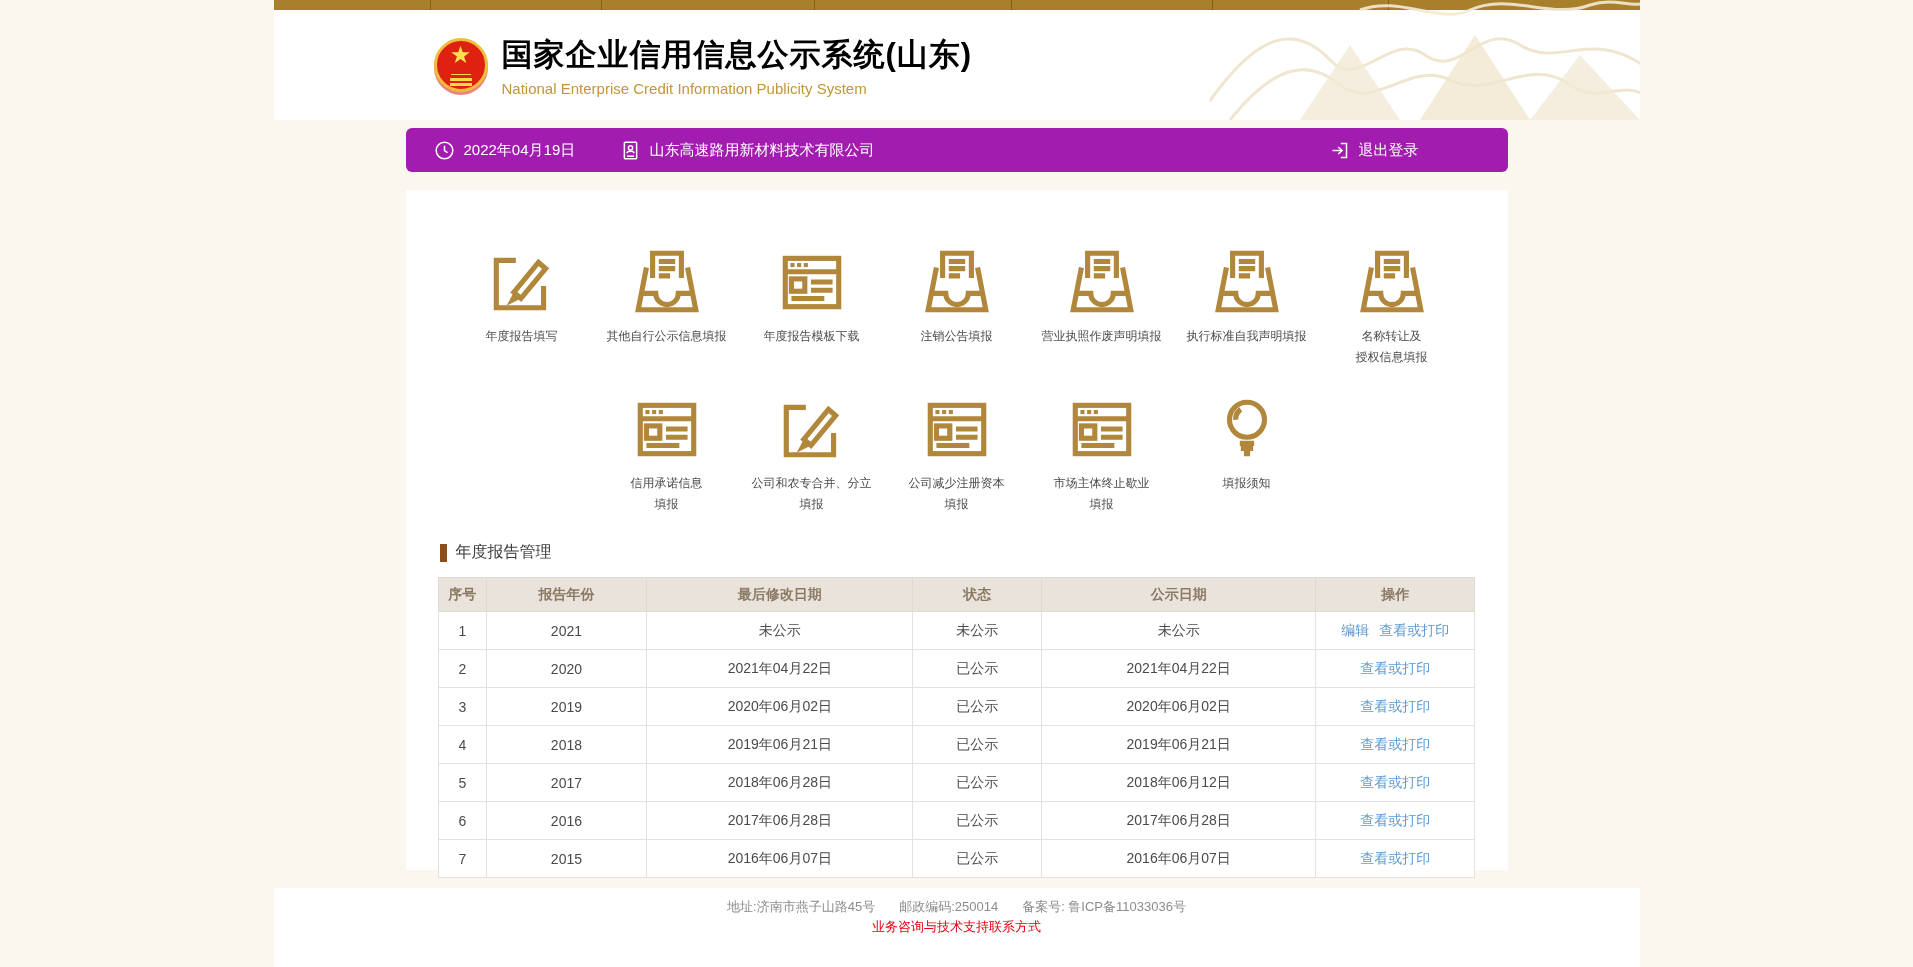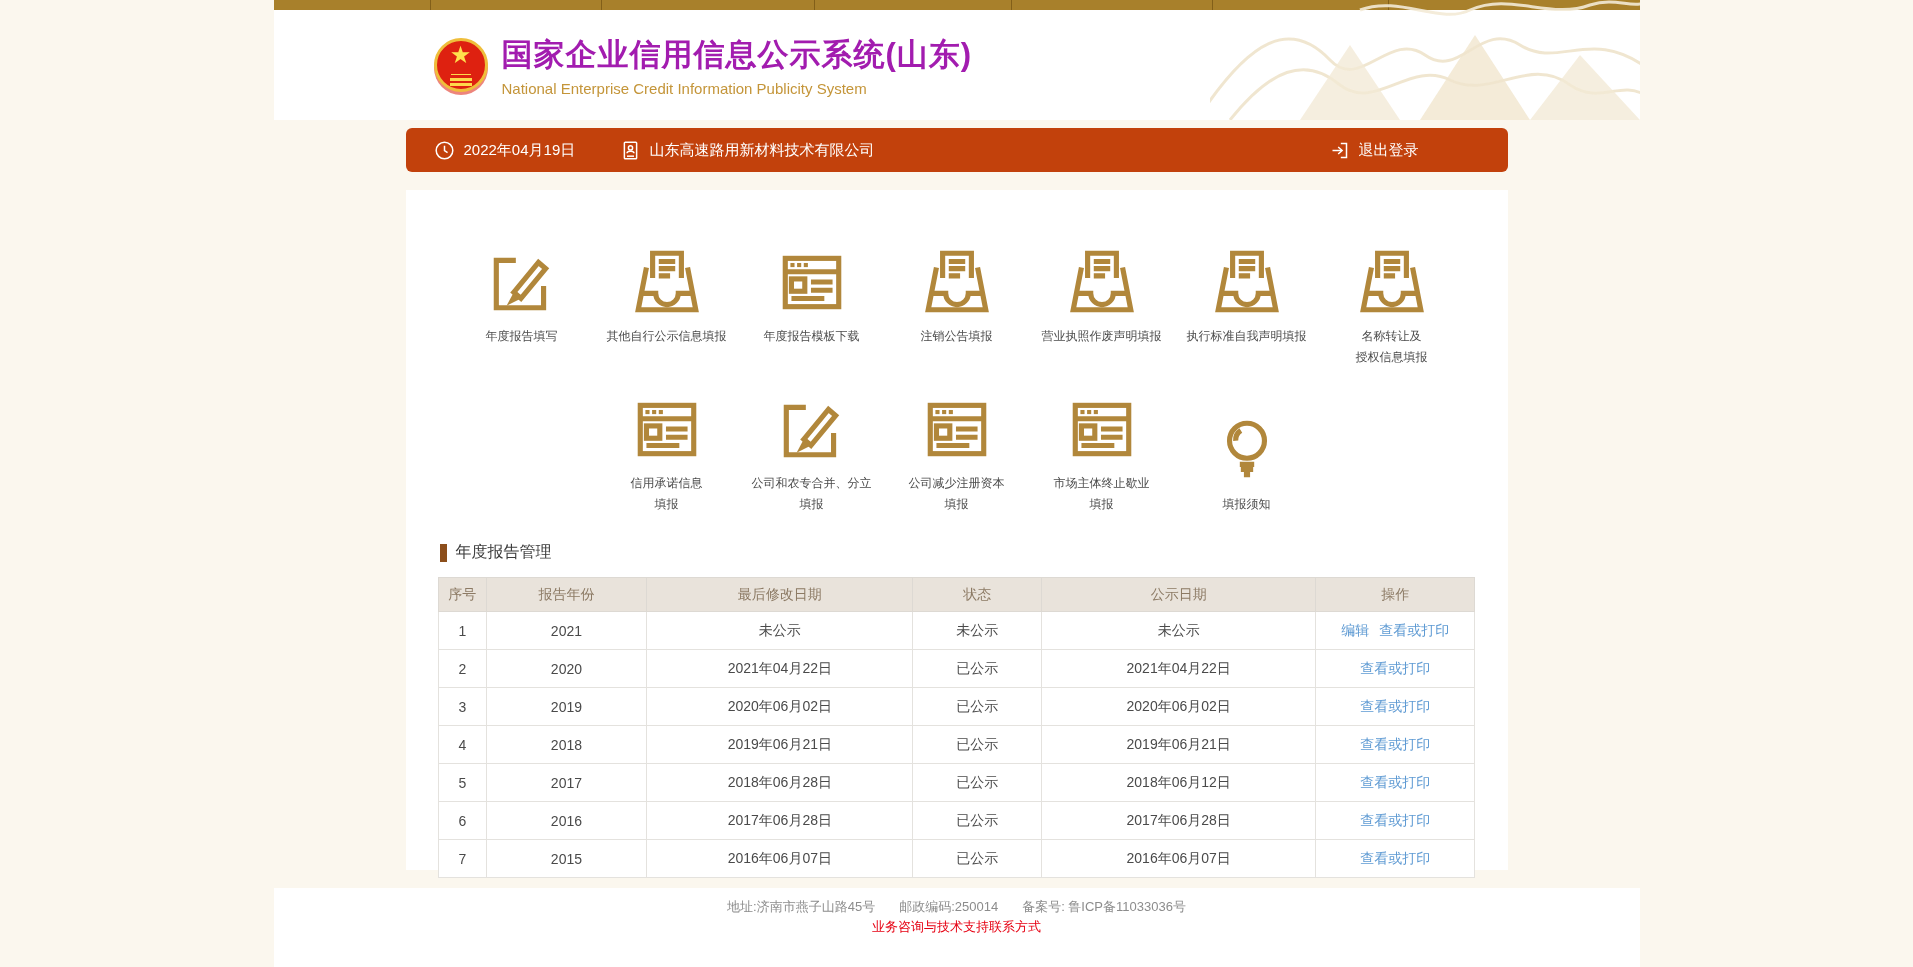--- a/index.html
+++ b/index.html
@@ -28,28 +28,28 @@
   .emblem {
     width:54px; height:54px; border-radius:50%;
     background:#DE2110; border:3px solid #EFBE3B;
     position:relative; flex:0 0 auto;
     box-shadow: 0 3px 0 rgba(222,33,16,.55);
   }
   .emblem .star { position:absolute; top:1px; left:0; right:0; text-align:center; color:#FFE14D; font-size:24px; line-height:26px; }
   .emblem .gate { position:absolute; bottom:8px; left:50%; transform:translateX(-50%);
     width:22px; height:3px; background:#FFD84A; box-shadow:0 -5px 0 -1px #FFD84A, 0 5px 0 0 #FFD84A; }
   .title-block { margin-left:14px; }
-  .page-title { margin:0; font-size:31px; font-weight:bold; color:#a21caf; letter-spacing:1px; }
+  .page-title { margin:0; font-size:31px; font-weight:bold; color:#000000; letter-spacing:1px; }
   .page-subtitle { margin-top:4px; font-size:15px; color:#C49539; }
   .mountain-texture { position:absolute; right:0; top:0; height:120px; width:430px; z-index:1; opacity:.9; }
 
   
   .status-bar {
     width:1102px; margin:8px auto 0; height:44px;
-    background:#c2410c; border-radius:6px;
+    background:#a21caf; border-radius:6px;
     display:flex; align-items:center; color:#fff; font-size:15px;
   }
   .sb-group { display:flex; align-items:center; gap:9px; }
   .sb-date { padding-left:28px; width:192px; }
   .sb-company { margin-left:22px; }
   .sb-logout { margin-left:auto; padding-right:89px; cursor:pointer; }
   .sb-icon { width:21px; height:21px; stroke:#fff; fill:none; stroke-width:1.7; }
 
   
   .panel { width:1102px; margin:18px auto 0; height:680px; background:#fff; padding-top:55px; }
@@ -61,21 +61,21 @@
 
   .section-head { display:flex; align-items:center; gap:9px; margin:27px 0 0 34px; }
   .marker { width:7px; height:18px; background:#8C4E1B; }
   .section-title { font-size:16px; color:#3B3B3B; }
 
   table.report-table {
     width:1037px; margin:14px auto 0; border-collapse:collapse;
     table-layout:fixed; font-size:14px; color:#4A4A4A; text-align:center;
   }
   .report-table th {
-    background:#E9E3DB; color:#8C7A64; font-weight:normal;
+    background:#E9E3DB; color:#8C7A64; font-weight:bold;
     height:34px; border:1px solid #DDD9D3;
   }
   .report-table td { height:38px; border:1px solid #E4E2DE; background:#fff; }
   .report-table col:nth-child(1){ width:4.6%; }
   .report-table col:nth-child(2){ width:15.5%; }
   .report-table col:nth-child(3){ width:25.7%; }
   .report-table col:nth-child(4){ width:12.4%; }
   .report-table col:nth-child(5){ width:26.5%; }
   .report-table col:nth-child(6){ width:15.3%; }
   .op-link { color:#5E9AD3; cursor:pointer; margin:0 5px; }
@@ -277,21 +277,21 @@
       </div>
       <div class="qa-item" style="grid-area: 2 / 5;">
         <svg class="qa-icon">
           <use href="#template-icon"></use>
         </svg>
         <div class="qa-label">
           <div>市场主体终止歇业</div>
           <div>填报</div>
         </div>
       </div>
-      <div class="qa-item" style="grid-area: 2 / 6; justify-content: flex-end;">
+      <div class="qa-item" style="grid-area: 2 / 6;">
         <svg class="qa-icon">
           <use href="#bulb-icon"></use>
         </svg>
         <div class="qa-label">
           <div>填报须知</div>
         </div>
       </div>
     </div>
 
   <div class="section-head">

